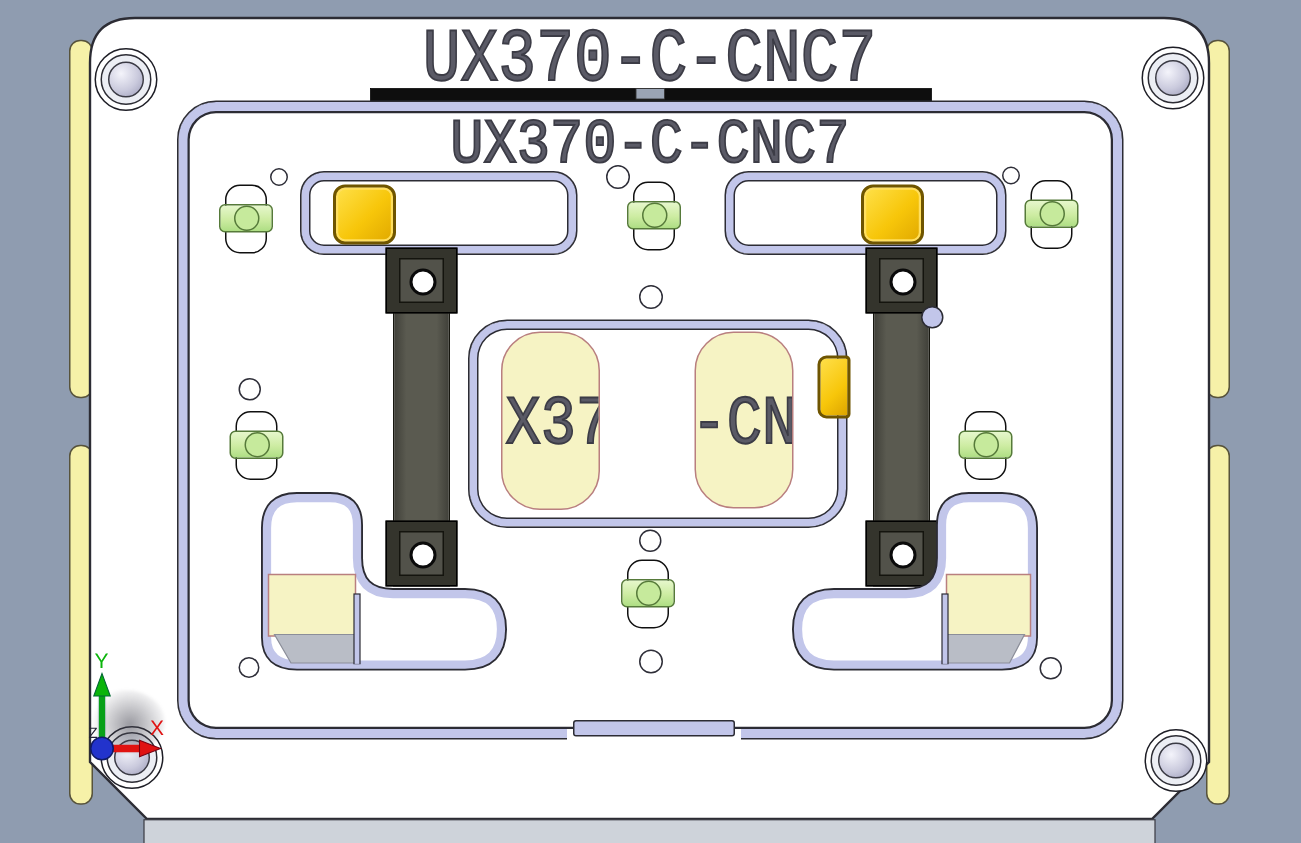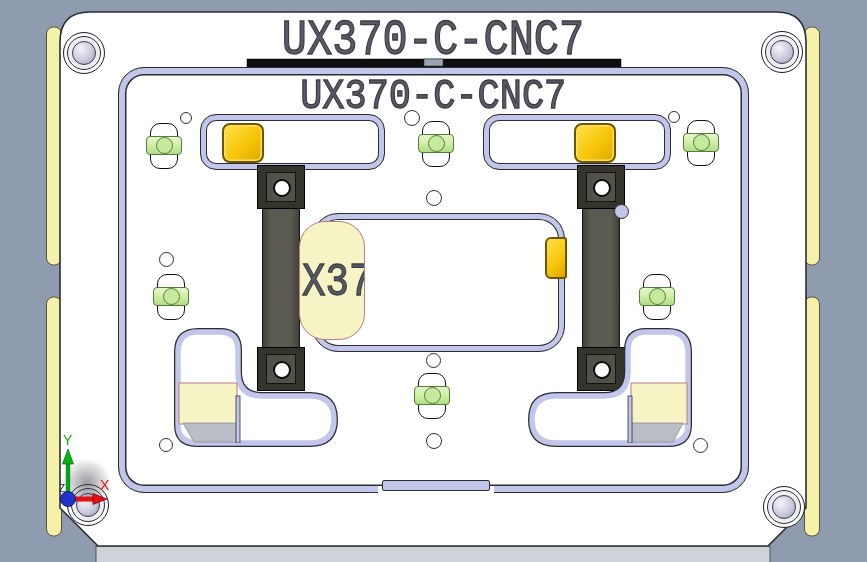--- a/index.html
+++ b/index.html
@@ -56,21 +56,21 @@
   .rb-lt{left:257px;top:165px;} .rb-lb{left:257px;top:347px;}
   .rb-rt{left:577px;top:165px;} .rb-rb{left:577px;top:347px;}
 
   .pocket{
     left:312px;top:213px;width:251px;height:137px;border:1.5px solid #2c2c34;border-radius:26px;background:#fff;
     box-shadow:inset 0 0 0 5px var(--lavender,#c2c6ea), inset 0 0 0 6px #2c2c34;
   }
   .pill{
     background:var(--insert-cream,#f6f3c4);border:1.5px solid #b97f7f;border-radius:26px;overflow:hidden;
   }
-  .pill.l{left:299px;top:221px;width:64px;height:117px;text-align:right;}
+  .pill.l{left:334px;top:221px;width:64px;height:117px;text-align:right;}
   .pill.r{left:463px;top:221px;width:64px;height:116px;}
   .pill .engraved{position:absolute;font-size:46px;transform:scaleX(.85);transform-origin:left center;}
   .pill.l .engraved{left:2px;top:38px;}
   .pill.r .engraved{left:-3px;top:38px;}
   .tab-gold{
     left:545px;top:237px;width:18px;height:38px;border:2px solid #6f5500;border-radius:6px 3px 3px 6px;
     background:linear-gradient(135deg,#ffdf4a,var(--pad-gold,#f7c60a) 60%,#dca400);
   }
 
   .clamp{width:34px;height:44px;}
@@ -146,20 +146,23 @@
       <span class="hole"></span>
     </div>
   <div class="abs rail-block rb-rb">
       <span class="inset"></span>
       <span class="hole"></span>
     </div>
 
   <div class="abs pocket"></div>
   <div class="abs pill l">
     <span class="engraved">X37</span>
+  </div>
+  <div class="abs pill r">
+    <span class="engraved">-CN</span>
   </div>
   <div class="abs tab-gold"></div>
   <div class="abs ear"></div>
 
   <svg class="abs" width="250" height="135" viewBox="0 0 250 135" style="left:150px;top:320px;">
     <defs>
         <clipPath id="clipL">
           <path d="M 48,12 H 70 Q 88,12 88,30 V 52 Q 88,76 112,76 H 160 Q 184,76 184,99.5 Q 184,123 160,123 H 48 Q 28,123 28,105 V 32 Q 28,12 48,12 Z"></path>
         </clipPath>
       </defs>

